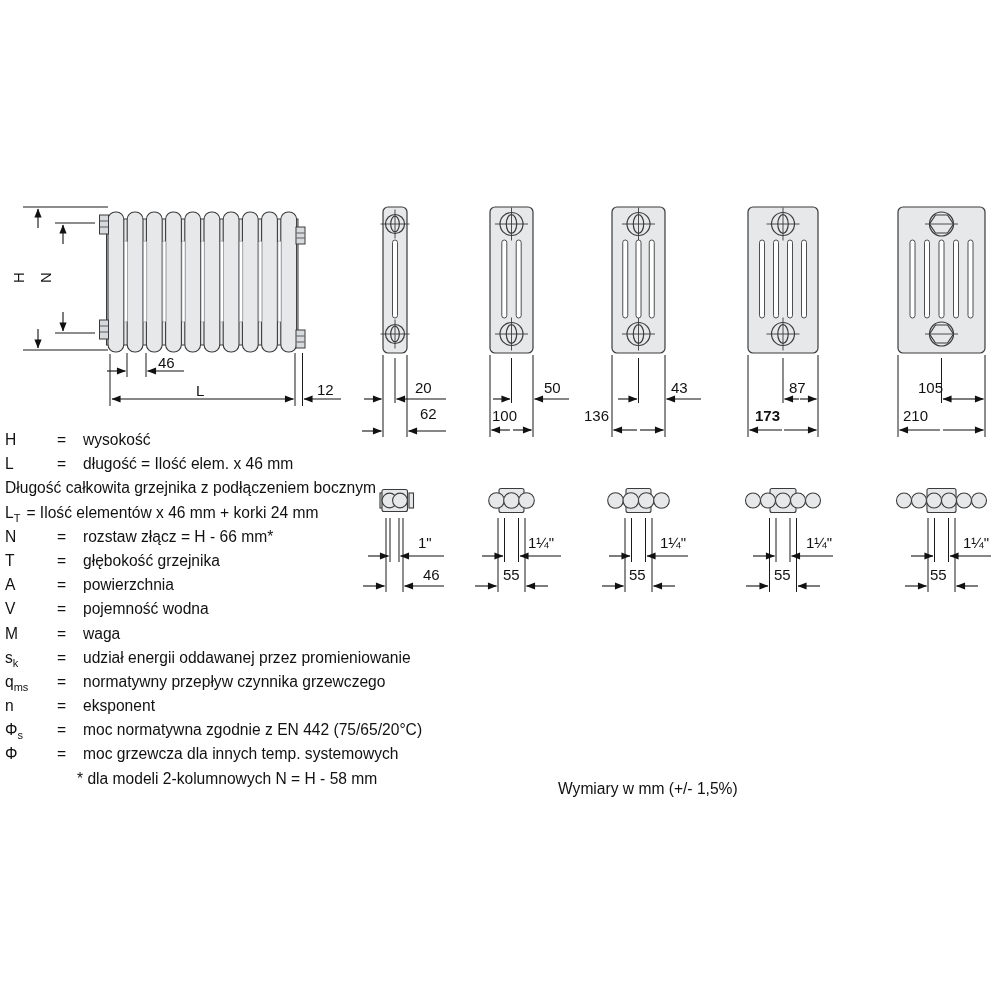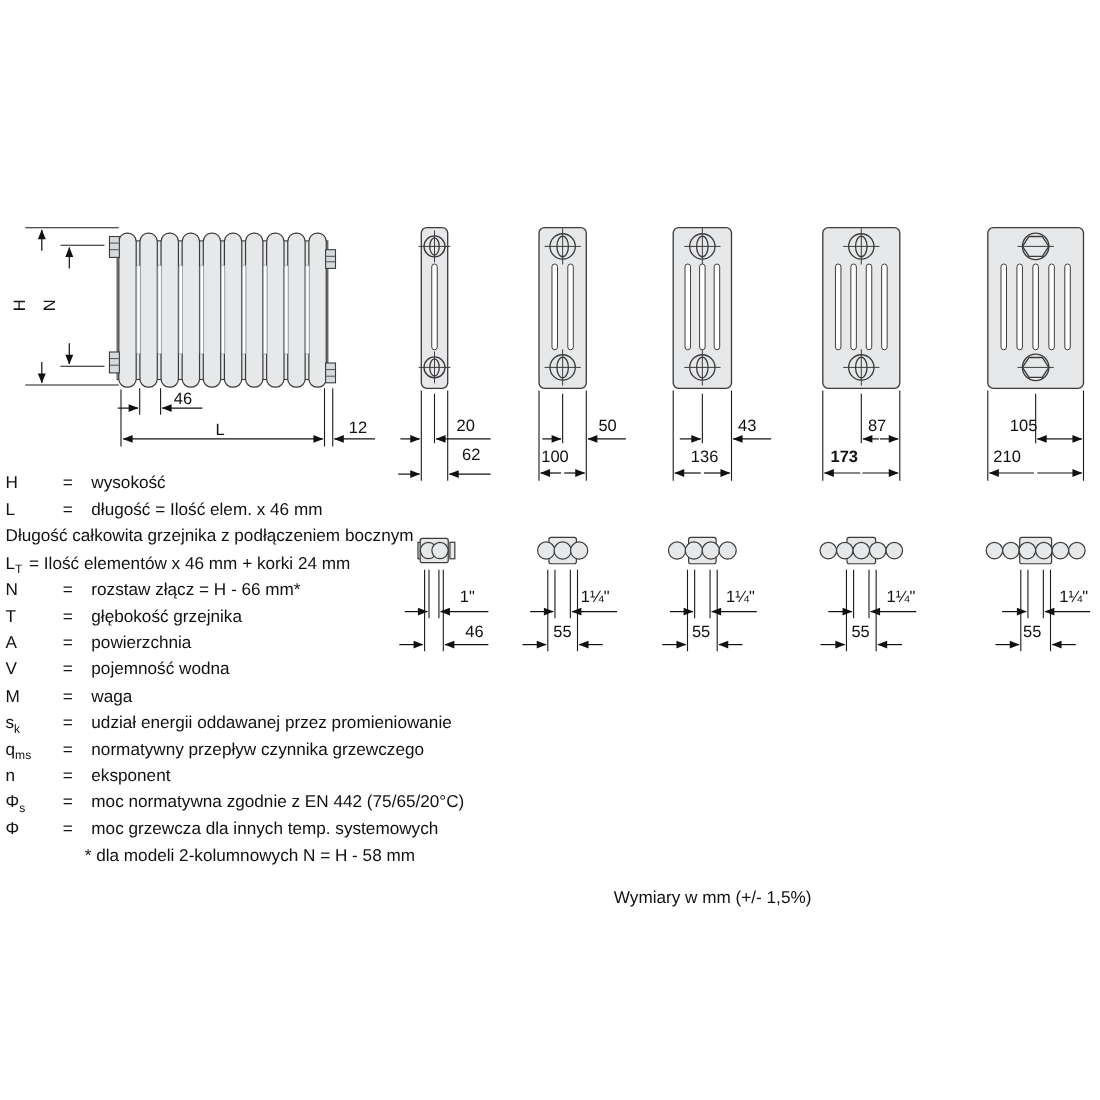--- a/index.html
+++ b/index.html
@@ -9,21 +9,21 @@
   .dim{position:absolute;font-size:15px;color:#111;white-space:nowrap;line-height:15px;}
   .rot{transform:rotate(-90deg);transform-origin:center;}
   .legend{position:absolute;left:5px;top:428px;width:500px;font-size:15.6px;}
   .legend-row{height:24.2px;line-height:24.2px;white-space:nowrap;display:flex;align-items:baseline;}
   .legend-row .sym{display:inline-block;width:52px;flex:0 0 52px;}
   .legend-row .eq{display:inline-block;width:26px;flex:0 0 26px;}
   .legend-row.wide .sym{width:auto;flex:0 0 auto;}
   .legend-row.wide .after-sym{margin-left:6px;}
   .legend-row.indent{padding-left:72px;}
   .legend sub{font-size:11px;}
-  .note{position:absolute;left:558px;top:808px;font-size:15.6px;}
+  .note{position:absolute;left:558px;top:780px;font-size:15.6px;}
 </style>
 </head>
 <body>
 
 <div class="stage">
 
   <svg width="1000" height="1000" viewBox="0 0 1000 1000">
     <defs>
       <marker id="arr" viewBox="0 0 10 10" refX="9.5" refY="5" markerWidth="13" markerHeight="9" orient="auto" markerUnits="userSpaceOnUse">
         <path d="M0,1 L10,5 L0,9 z" fill="#111"></path>
@@ -237,21 +237,21 @@
   <span class="dim rot" style="left:40px;top:270px;">N</span>
   <span class="dim" style="left:158px;top:355px;">46</span>
   <span class="dim" style="left:196px;top:383px;">L</span>
   <span class="dim" style="left:317px;top:382px;">12</span>
 
   <span class="dim" style="left:415px;top:380px;">20</span>
   <span class="dim" style="left:420px;top:406px;">62</span>
   <span class="dim" style="left:544px;top:380px;">50</span>
   <span class="dim" style="left:492px;top:408px;">100</span>
   <span class="dim" style="left:671px;top:380px;">43</span>
-  <span class="dim" style="left:628px;top:408px;">136</span>
+  <span class="dim" style="left:584px;top:408px;">136</span>
   <span class="dim" style="left:789px;top:380px;text-align:right;">87</span>
   <span class="dim" style="left:755px;top:408px;font-weight:bold;">173</span>
   <span class="dim" style="left:918px;top:380px;">105</span>
   <span class="dim" style="left:903px;top:408px;">210</span>
 
   <span class="dim" style="left:418px;top:535px;">1"</span>
   <span class="dim" style="left:423px;top:567px;">46</span>
   <span class="dim" style="left:528px;top:535px;">1¼"</span>
   <span class="dim" style="left:503px;top:567px;">55</span>
   <span class="dim" style="left:660px;top:535px;">1¼"</span>

